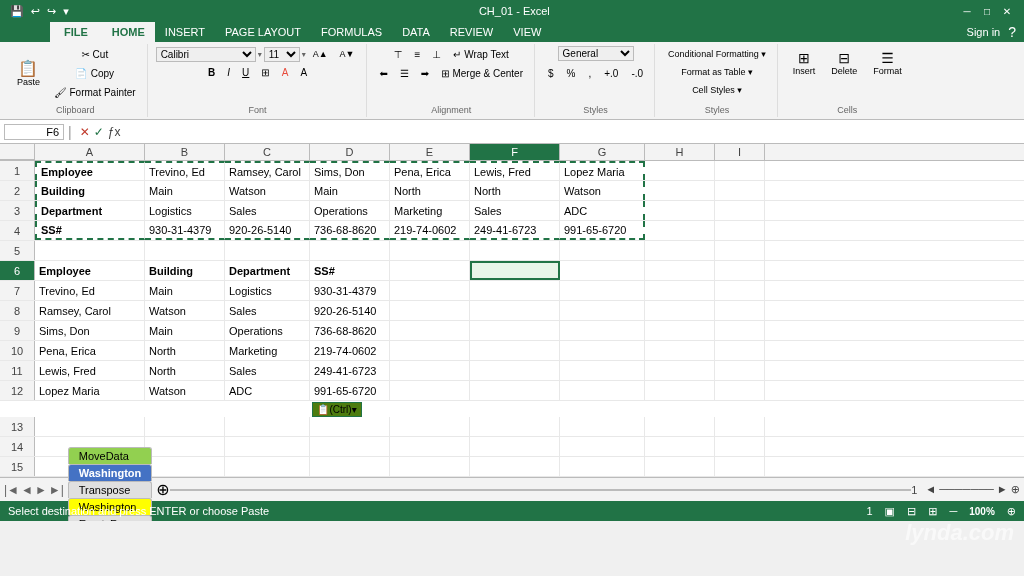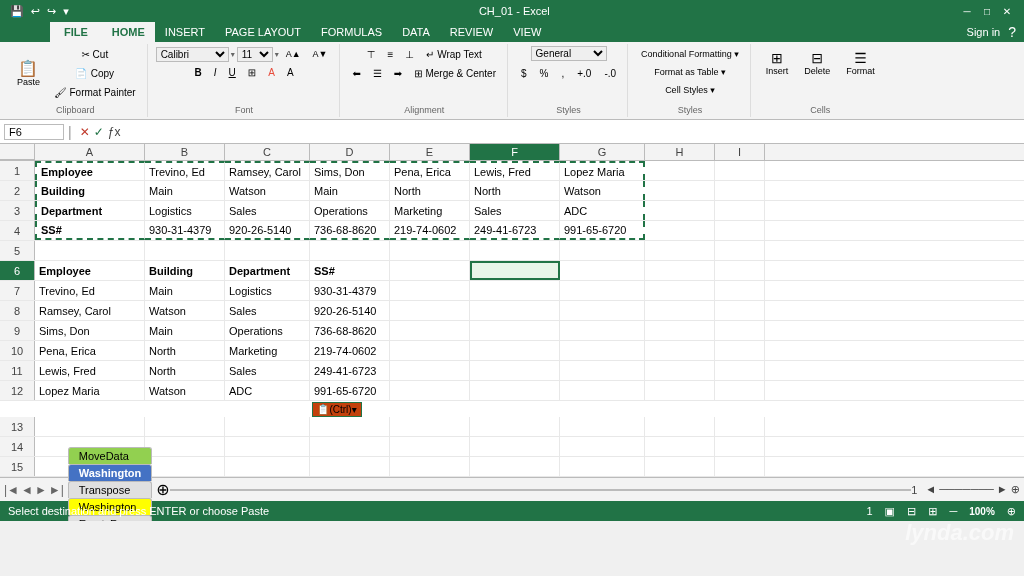--- a/index.html
+++ b/index.html
@@ -96,21 +96,21 @@
       border-bottom: 1px solid #bbb;
       padding: 2px 4px;
       gap: 4px;
       height: 24px;
     }
     .cell-ref {
       width: 60px;
       border: 1px solid #bbb;
       padding: 1px 4px;
       font-size: 11px;
-      text-align: left;
+      text-align: right;
     }
     .formula-sep { color: #999; font-size: 14px; }
     .formula-icons { display: flex; gap: 4px; padding: 0 4px; }
     .formula-input {
       flex: 1;
       border: none;
       outline: none;
       font-size: 11px;
       padding: 1px 4px;
     }
@@ -220,41 +220,41 @@
       background: #217346;
       color: white;
       font-size: 11px;
       height: 20px;
       padding: 0 8px;
     }
     .status-right { display: flex; gap: 12px; align-items: center; }
 
     
     .paste-tooltip {
-      background: #c2410c;
+      background: #4d7c0f;
       border: 1px solid #217346;
       padding: 1px 4px;
       font-size: 10px;
       display: inline-flex;
       align-items: center;
       gap: 2px;
     }
 
     
     .lynda-watermark {
       position: fixed;
       bottom: 30px;
       right: 10px;
       color: rgba(255,255,255,0.6);
       font-size: 22px;
       font-weight: bold;
       font-style: italic;
       pointer-events: none;
     }
-    .font-select { width: 73px; font-size: 10px; border: 1px solid #bbb; }
+    .font-select { width: 100px; font-size: 10px; border: 1px solid #bbb; }
     .size-select { width: 36px; font-size: 10px; border: 1px solid #bbb; }
     .dropdown-arrow { font-size: 8px; color: #666; }
 
     .quick-access { display: flex; align-items: center; gap: 3px; }
     .qa-btn { font-size: 11px; cursor: pointer; padding: 1px 2px; background: none; border: none; color: white; }
   </style>
 </head>
 <body>
 
 <div class="title-bar">

